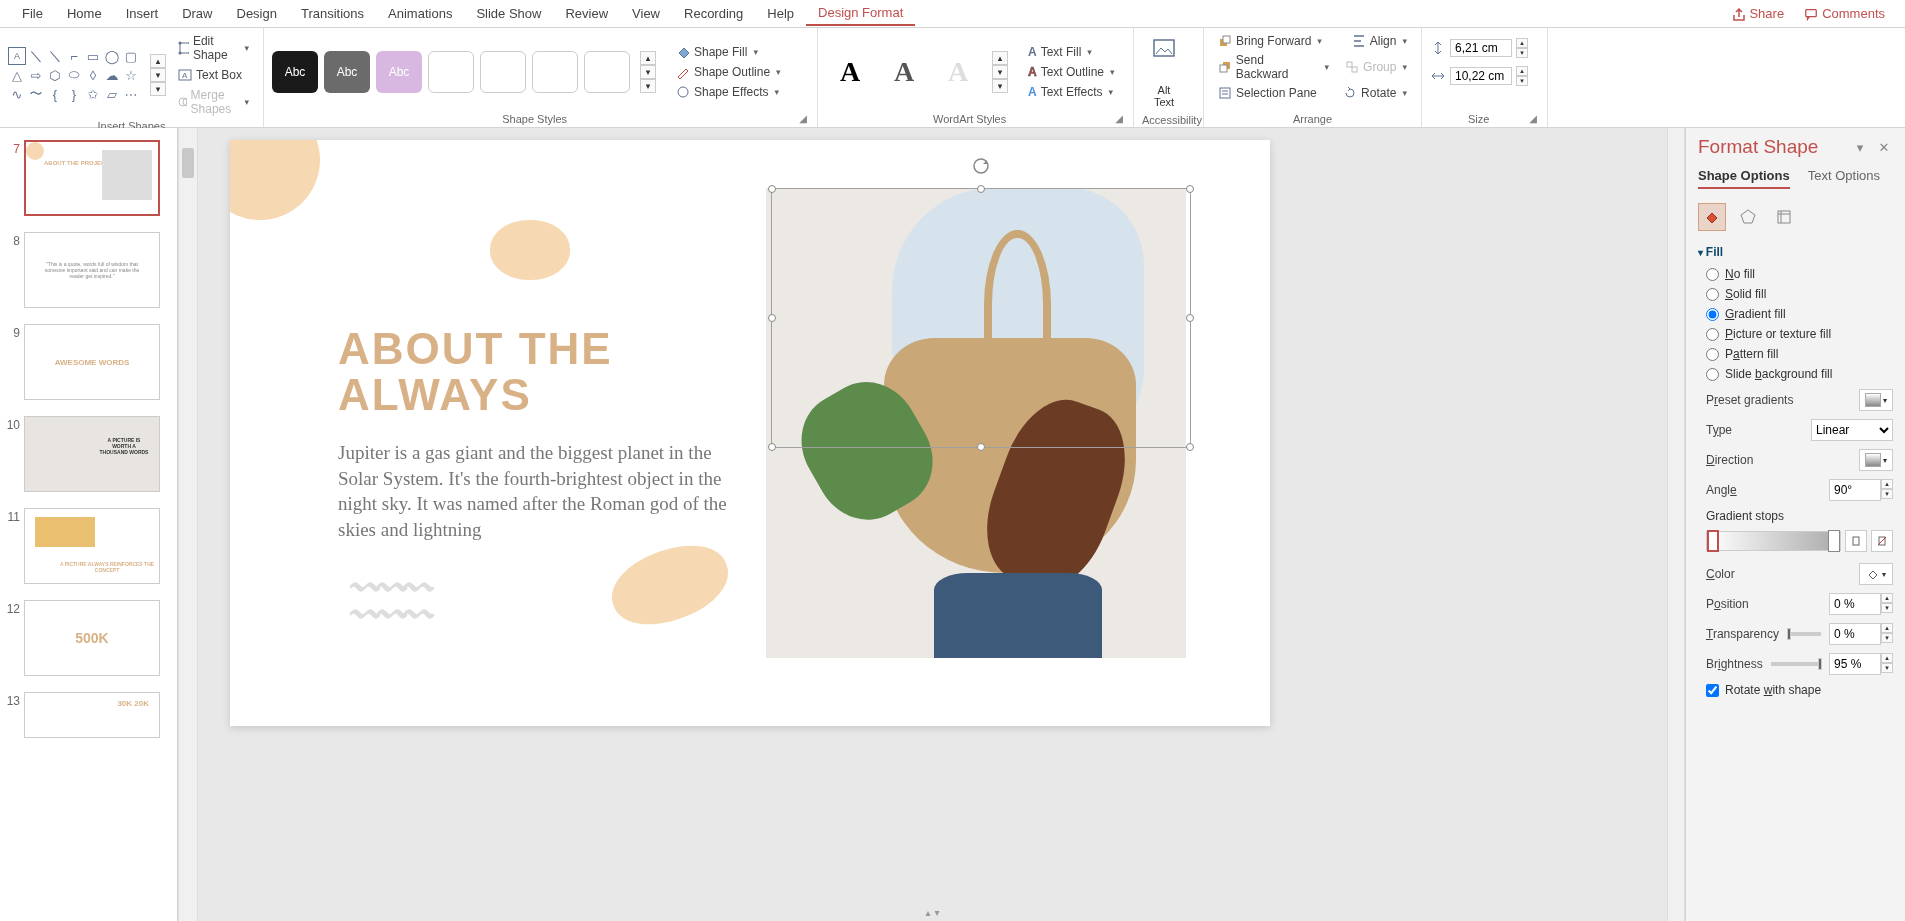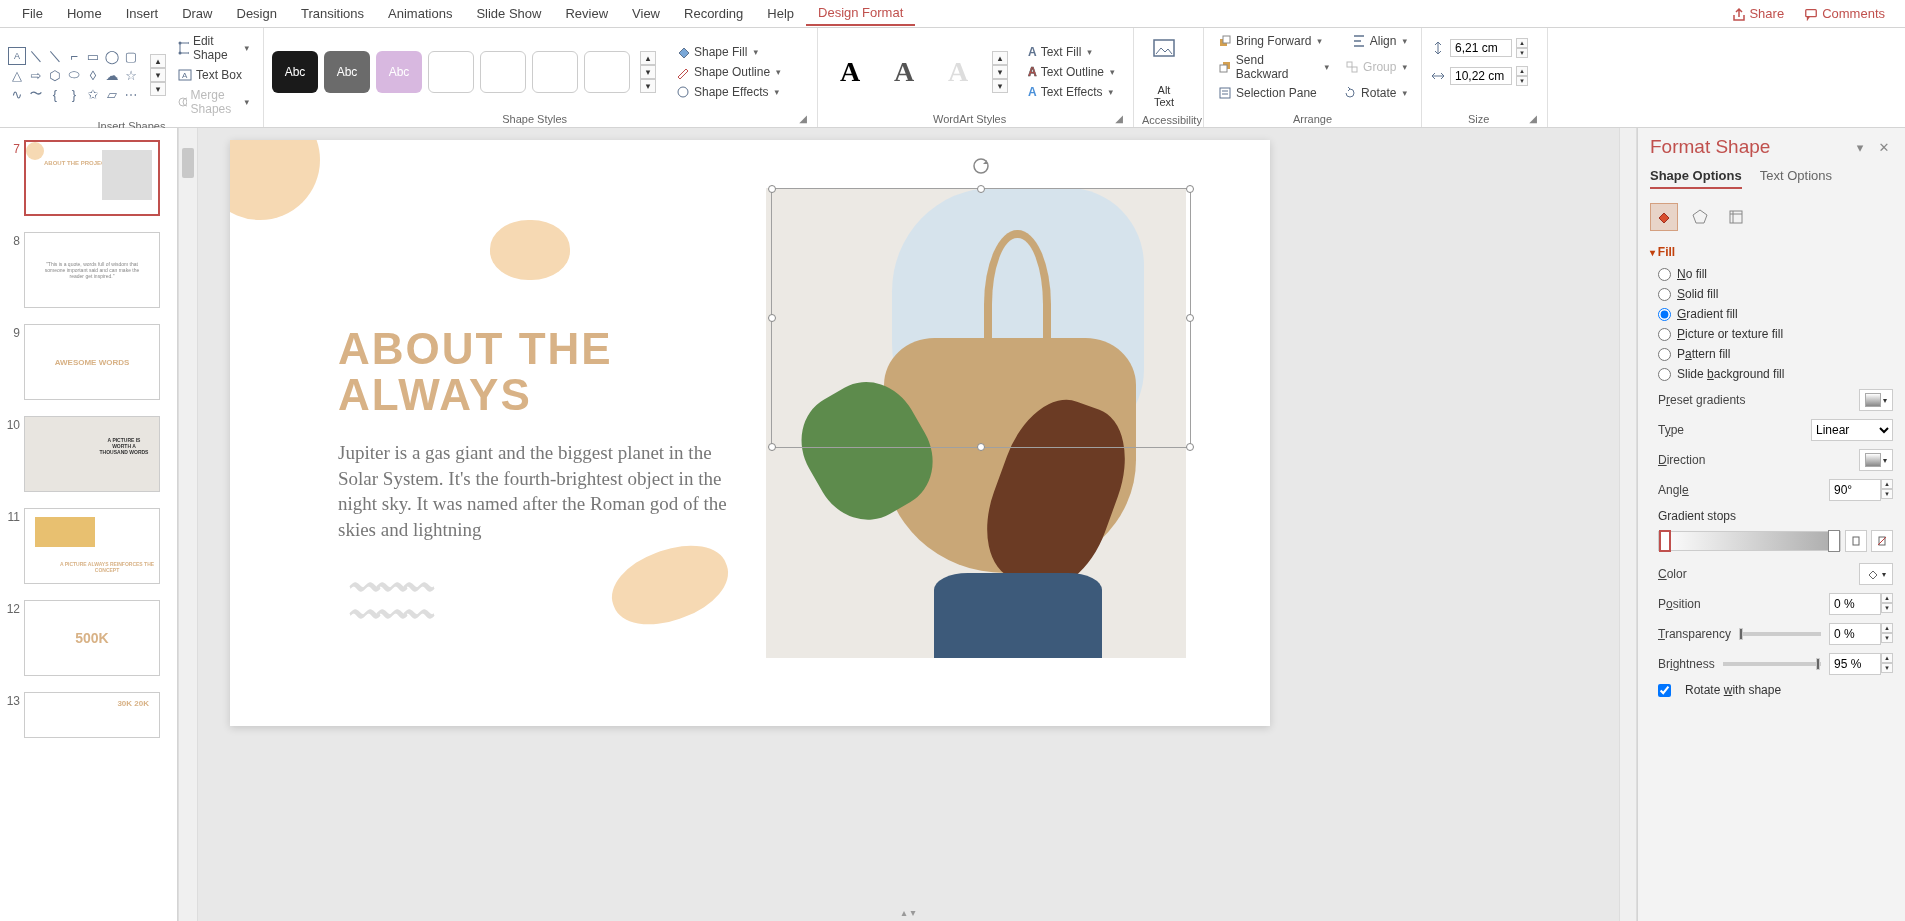--- a/index.html
+++ b/index.html
@@ -73,47 +73,47 @@
 .slide-title { position: absolute; left: 108px; top: 186px; font-size: 44px; font-weight: 900; color: #d8b286; line-height: 1.05; letter-spacing: 2px; font-family: Arial Black, Arial, sans-serif; }
 .slide-body { position: absolute; left: 108px; top: 300px; width: 410px; font-size: 19px; color: #777; line-height: 1.35; font-family: Georgia, serif; }
 .slide-img { position: absolute; right: 84px; top: 48px; width: 420px; height: 470px; background: #ece9e4; }
 
 
 .sel-box { position: absolute; border: 1px solid #a0a0a0; }
 .sel-handle { position: absolute; width: 8px; height: 8px; background: #fff; border: 1px solid #888; border-radius: 50%; }
 .rot-handle { position: absolute; width: 18px; height: 18px; left: 50%; top: -32px; transform: translateX(-50%); }
 
 
-.format-pane { width: 268px; background: #f3f3f3; border-left: 1px solid #d4d4d4; display: flex; flex-direction: column; }
+.format-pane { width: 220px; background: #f3f3f3; border-left: 1px solid #d4d4d4; display: flex; flex-direction: column; }
 .fp-header { display: flex; align-items: center; padding: 8px 12px 4px 12px; }
 .fp-title { font-size: 19px; color: #c0504d; flex: 1; }
 .fp-icon-btn { width: 18px; height: 18px; cursor: pointer; color: #888; font-size: 13px; display: flex; align-items: center; justify-content: center; margin-left: 6px; }
 .fp-tabs { display: flex; gap: 18px; padding: 6px 12px; font-size: 13px; }
 .fp-tab { cursor: pointer; padding-bottom: 4px; color: #666; }
 .fp-tab.active { color: #333; font-weight: 600; border-bottom: 2px solid #c0504d; }
 .fp-icons { display: flex; gap: 8px; padding: 8px 12px; }
 .fp-cat { width: 28px; height: 28px; border: 1px solid transparent; display: flex; align-items: center; justify-content: center; cursor: pointer; }
 .fp-cat.active { background: #e8d4c8; border: 1px solid #d4a080; }
 .fp-section { padding: 6px 12px; font-size: 12px; overflow-y: auto; flex: 1; }
-.fp-sec-title { font-weight: bold; color: #c2410c; margin-bottom: 8px; cursor: pointer; }
+.fp-sec-title { font-weight: bold; color: #0c4a6e; margin-bottom: 8px; cursor: pointer; }
 .fp-sec-title::before { content: "▾ "; font-size: 10px; }
 .fp-radio { display: flex; align-items: center; gap: 6px; margin: 6px 0 6px 8px; cursor: pointer; }
 .fp-radio input { margin: 0; }
 .fp-row { display: flex; align-items: center; justify-content: space-between; margin: 8px 0 8px 8px; }
 .fp-row label { font-size: 12px; color: #444; }
 .fp-select { width: 82px; height: 22px; border: 1px solid #ccc; font-size: 12px; background: #fff; }
 .fp-drop { width: 34px; height: 22px; border: 1px solid #ccc; background: #fff; display: flex; align-items: center; justify-content: center; cursor: pointer; }
 .fp-num { display: flex; align-items: flex-start; }
 .fp-num input { width: 52px; height: 22px; border: 1px solid #ccc; font-size: 12px; padding: 0 4px; }
 .grad-bar { height: 20px; border: 1px solid #ccc; background: linear-gradient(to right, #fff, #aaa); position: relative; margin: 4px 0; }
 .grad-stop { position: absolute; width: 12px; height: 22px; border: 1px solid #888; background: #fff; top: -2px; cursor: pointer; }
 .grad-stop.active { border-color: #c0504d; border-width: 2px; }
 .fp-slider { flex: 1; height: 4px; background: #ccc; margin: 0 8px; position: relative; }
 .fp-slider .thumb { position: absolute; width: 4px; height: 12px; background: #666; top: -4px; }
-.fp-check { display: flex; align-items: center; gap: 14px; margin: 8px 0 8px 8px; }
+.fp-check { display: flex; align-items: center; gap: 6px; margin: 8px 0 8px 8px; }
 
 
 .squiggle { position: absolute; left: 120px; bottom: 100px; color: #ddd; font-size: 30px; letter-spacing: -3px; line-height: 0.9; }
 .dots { position: absolute; color: #2c3547; font-size: 18px; line-height: 0.6; }
 
 
 .person { position: absolute; inset: 0; }
 .person .shirt { position: absolute; left: 30%; top: 0; width: 60%; height: 55%; background: #d6e3ec; border-radius: 40% 30% 30% 40%; }
 .person .arm { position: absolute; left: 55%; top: 45%; width: 28%; height: 40%; background: #6b3b24; border-radius: 40%; transform: rotate(20deg); }
 .person .basket { position: absolute; left: 28%; top: 32%; width: 60%; height: 50%; background: #c9a777; border-radius: 20% 20% 48% 48%; }

